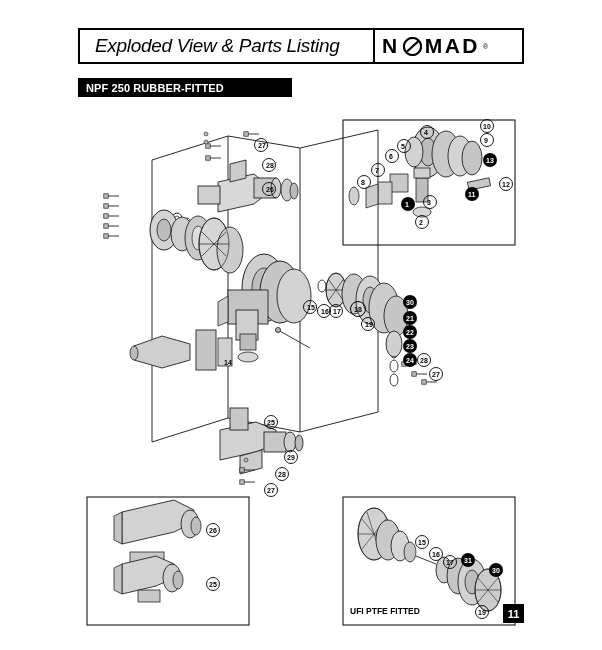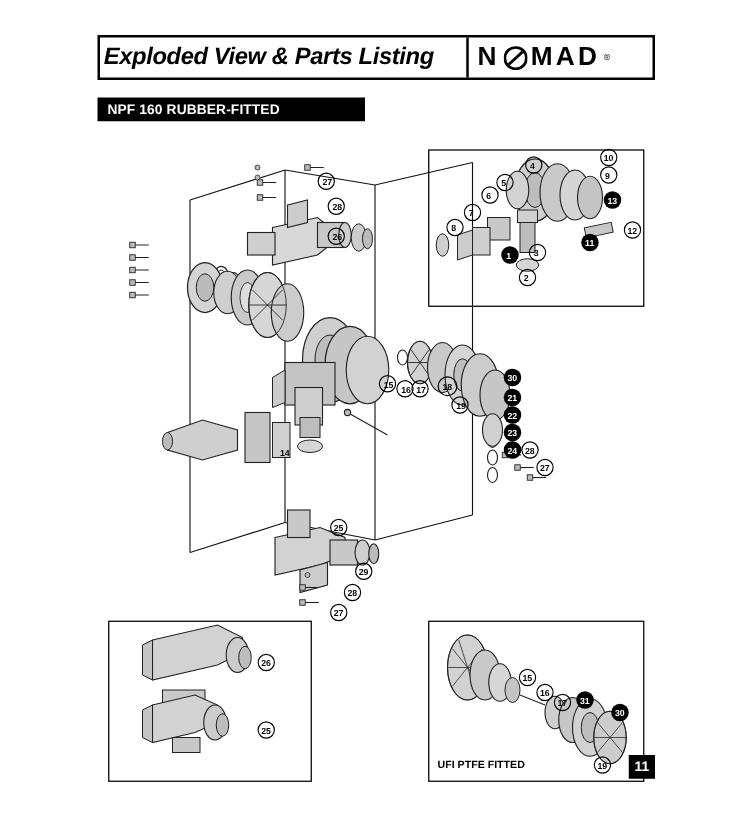--- a/index.html
+++ b/index.html
@@ -27,24 +27,24 @@
     top: 28px;
     width: 446px;
     height: 36px;
     border: 2px solid #000;
     box-sizing: border-box;
     display: flex;
     align-items: center;
   }
   .header-title {
     font-size: 19px;
-    font-weight: bold;
+    font-weight: normal;
     font-style: italic;
     letter-spacing: -0.3px;
-    padding-left: 3px;
+    padding-left: 15px;
     color: #000;
     white-space: nowrap;
   }
   .header-divider {
     position: absolute;
     left: 293px;
     top: 0;
     width: 2px;
     height: 100%;
     background: #000;
@@ -137,21 +137,21 @@
           <ellipse cx="9.5" cy="9.5" rx="8.6" ry="8.6" fill="none" stroke="#000" stroke-width="2.2"></ellipse>
           <line x1="4" y1="14.5" x2="15" y2="4.5" stroke="#000" stroke-width="2.2"></line>
         </svg>
       </span>
       <span class="brand-text">MAD</span>
       <span class="brand-reg">®</span>
     </div>
   </div>
 
   <div class="model-bar">
-    <span class="model-bar-label">NPF 160 RUBBER-FITTED</span>
+    <span class="model-bar-label">NPF 250 RUBBER-FITTED</span>
   </div>
 
   <div class="drawing">
     <svg width="446" height="520" viewBox="0 0 446 520" xmlns="http://www.w3.org/2000/svg">
       <defs>
         <g id="ring-sm">
           <ellipse cx="0" cy="0" rx="6" ry="9" fill="none" stroke="#222" stroke-width="1"></ellipse>
           <ellipse cx="0" cy="0" rx="3.5" ry="6" fill="none" stroke="#222" stroke-width="0.8"></ellipse>
         </g>
         <g id="ring-tiny">

